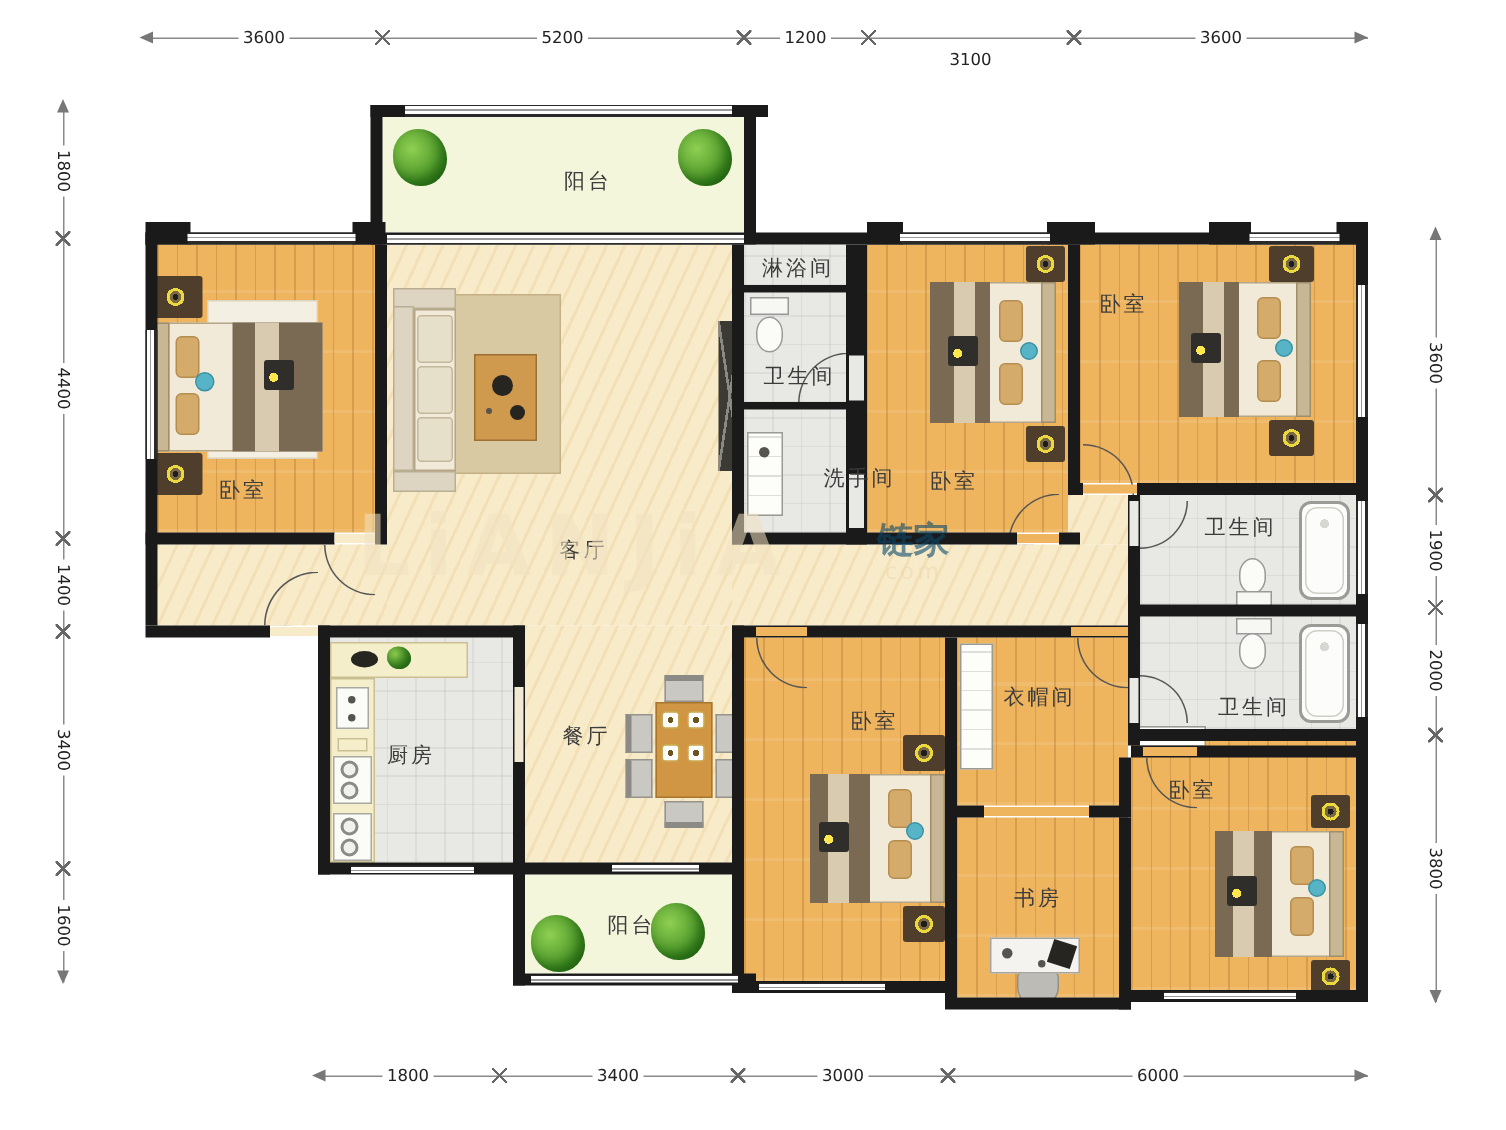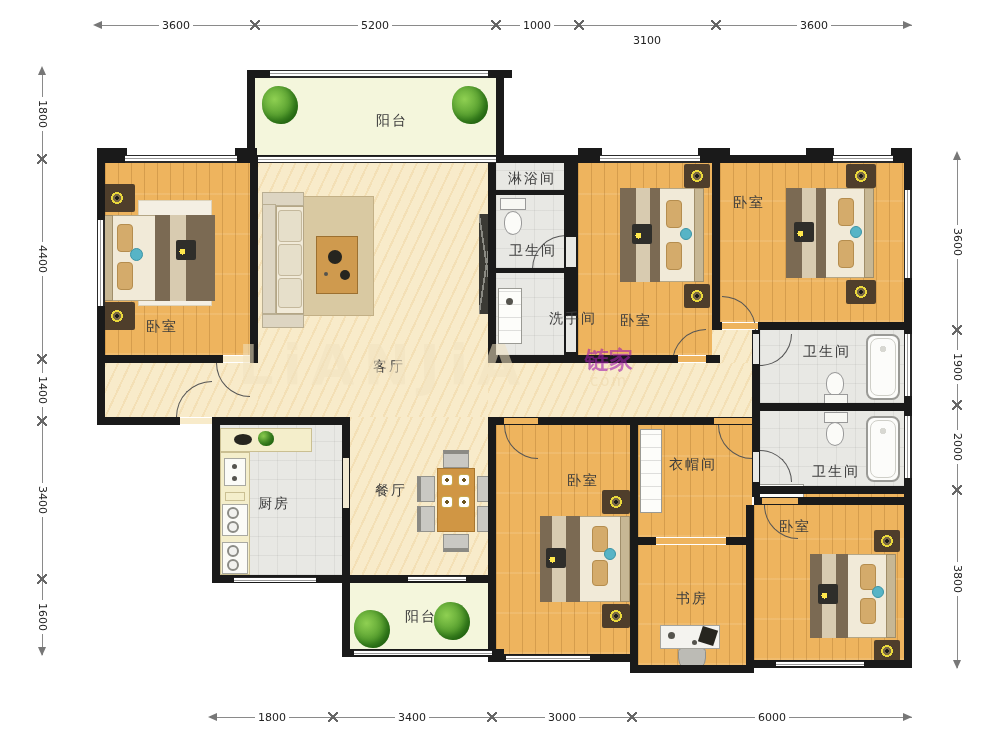--- a/index.html
+++ b/index.html
@@ -53,21 +53,21 @@
   .cush{background:#e6dfca;border:1px solid #c4b89c;border-radius:3px;z-index:11}
   .plant{border-radius:46% 54% 48% 52%;background:radial-gradient(circle at 35% 35%,#8fd052,#4a9427 62%,#2e7215);box-shadow:inset -4px -4px 7px rgba(0,60,0,.45);z-index:12}
   .tvx{background-color:#3b3a35;background-image:linear-gradient(to bottom right,transparent 47%,#8a8a84 47% 53%,transparent 53%),linear-gradient(to top right,transparent 47%,#8a8a84 47% 53%,transparent 53%);z-index:10}
   .desk{background:#f4f3ef;border:1px solid #a5a49e;z-index:10}
   .mon{background:#26251f;transform:rotate(18deg);z-index:11}
   .dot{background:#55544e;border-radius:50%;z-index:12}
   .dchair{background:#bcbbb5;border:1px solid #90908a;border-radius:4px 4px 16px 16px;z-index:9}
   .ktbl{background:#cf9a4e;border:1px solid #9c7030;z-index:10}
   .kettle{background:#26251f;border-radius:50%;z-index:11}
   .wm-text{z-index:60;pointer-events:none;font-size:56px;font-weight:bold;color:#f1e2c0;opacity:.55;letter-spacing:9px}
-  .wm-logo{z-index:60;pointer-events:none;font-size:24px;font-weight:bold;color:#a21caf;opacity:.6}
+  .wm-logo{z-index:60;pointer-events:none;font-size:24px;font-weight:bold;color:#0c4a6e;opacity:.6}
   .wm-suffix{z-index:60;pointer-events:none;font-size:15px;color:#eed9ae;opacity:.6;letter-spacing:2px}
 </style>
 </head>
 <body>
 
 <div class="plan">
 
   <div class="floor balc" style="left:255px;top:78px;width:241px;height:77px"></div>
   <div class="floor wood" style="left:105px;top:163px;width:145px;height:192px"></div>
   <div class="floor marble" style="left:258px;top:163px;width:230px;height:254px"></div>
@@ -333,21 +333,21 @@
 
   <div class="dline" style="left:97px;top:25px;width:815px;height:1px"></div>
   <div class="arw" style="left:93px;top:21px;border-top:4px solid transparent;border-bottom:4px solid transparent;border-right:9px solid #777"></div>
   <div class="arw" style="left:903px;top:21px;border-top:4px solid transparent;border-bottom:4px solid transparent;border-left:9px solid #777"></div>
   <div class="tk" style="left:250px;top:20px"></div>
   <div class="tk" style="left:491px;top:20px"></div>
   <div class="tk" style="left:574px;top:20px"></div>
   <div class="tk" style="left:711px;top:20px"></div>
   <span class="dl" style="left:176px;top:25px">3600</span>
   <span class="dl" style="left:375px;top:25px">5200</span>
-  <span class="dl" style="left:537px;top:25px">1000</span>
+  <span class="dl" style="left:537px;top:25px">1200</span>
   <span class="dl" style="left:647px;top:40px">3100</span>
   <span class="dl" style="left:814px;top:25px">3600</span>
 
   <div class="dline" style="left:212px;top:717px;width:700px;height:1px"></div>
   <div class="arw" style="left:208px;top:713px;border-top:4px solid transparent;border-bottom:4px solid transparent;border-right:9px solid #777"></div>
   <div class="arw" style="left:903px;top:713px;border-top:4px solid transparent;border-bottom:4px solid transparent;border-left:9px solid #777"></div>
   <div class="tk" style="left:328px;top:712px"></div>
   <div class="tk" style="left:487px;top:712px"></div>
   <div class="tk" style="left:627px;top:712px"></div>
   <span class="dl" style="left:272px;top:717px">1800</span>

